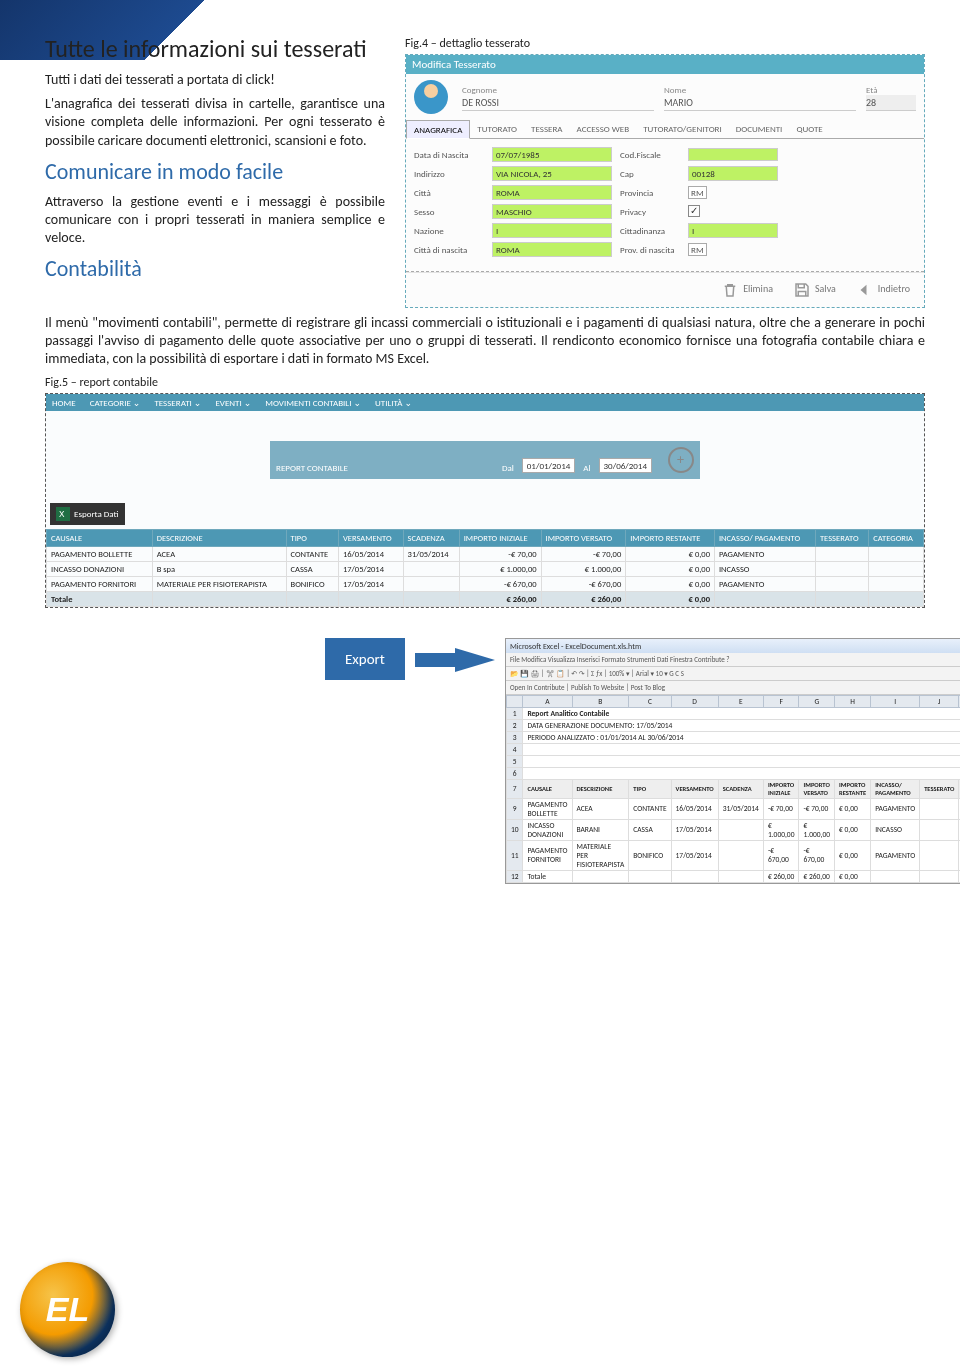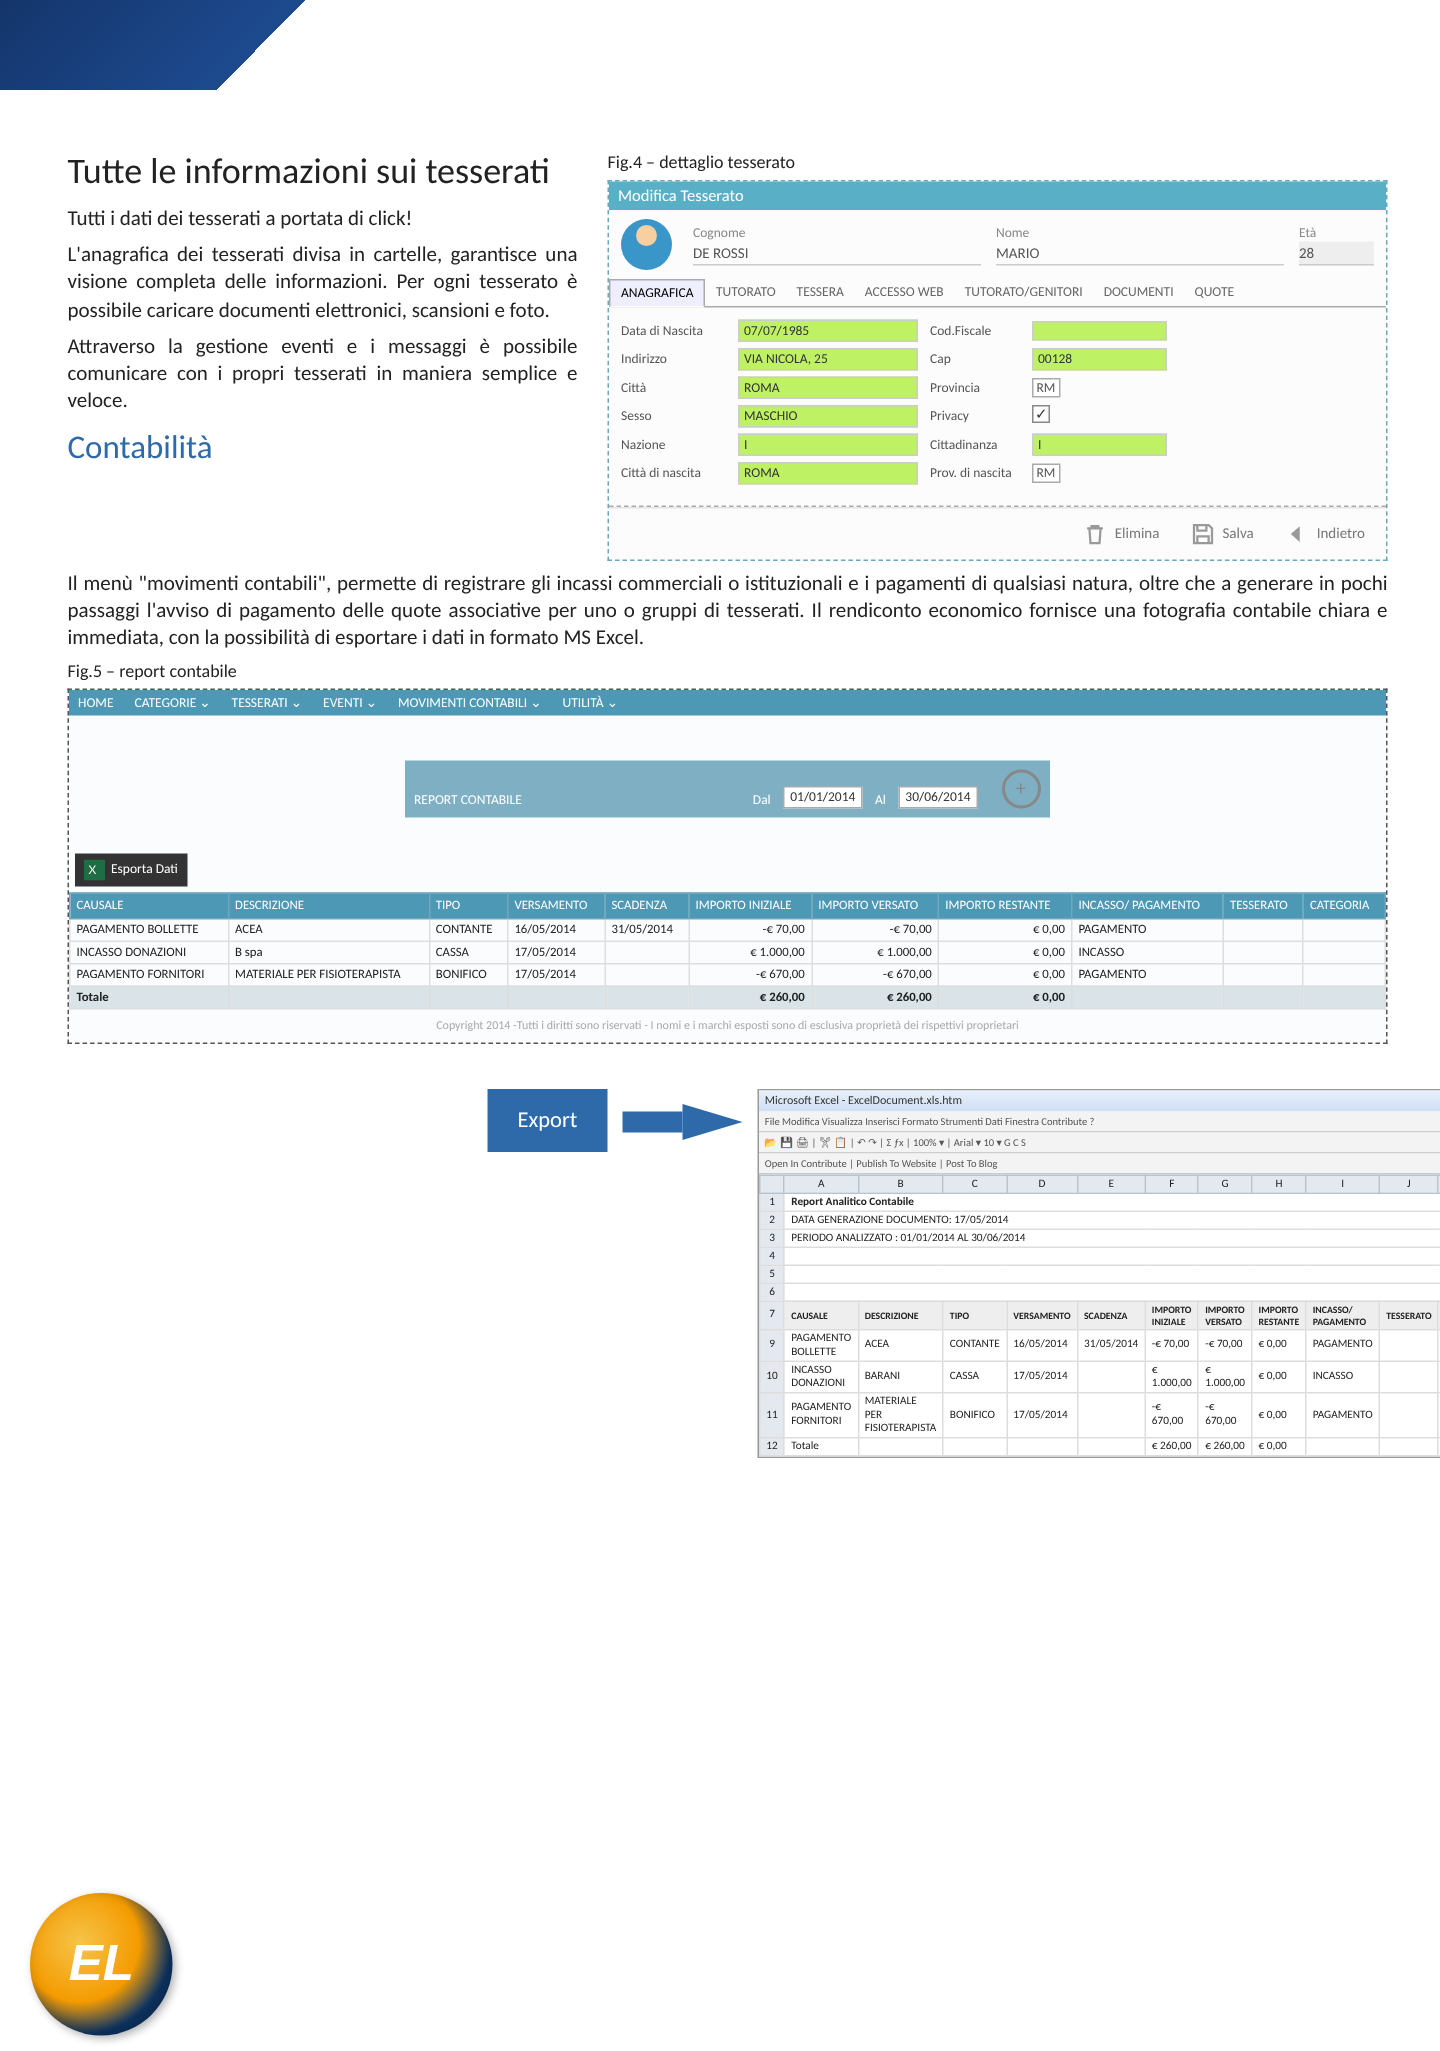--- a/index.html
+++ b/index.html
@@ -1,18 +1,18 @@
 <!DOCTYPE html>
 <html><head>
 <meta charset="utf-8">
 <style>
 *{box-sizing:border-box;margin:0;padding:0}
 body{font-family:Calibri,Arial,sans-serif;font-size:13px;color:#222;width:960px;height:1367px;position:relative;background:#fff}
 .top-swoosh{position:absolute;top:0;left:0;width:100%;height:60px;background:linear-gradient(135deg,#14356b 0%,#1d4a8f 20%,transparent 20%),linear-gradient(120deg,#f49b00 10%,transparent 10%);z-index:-1}
-.page{padding:100px 35px 0 45px}
+.page{padding:34px 35px 0 45px}
 .two-col{display:flex;gap:20px}
 .left-col{flex:0 0 340px}
 .right-col{flex:1}
 .h-big{font-size:24px;color:#222;font-weight:400;margin-bottom:8px}
 .h-blue{font-size:22px;color:#2e6aa9;font-weight:400;margin:8px 0}
 .para{font-size:14px;text-align:justify;margin:6px 0;line-height:1.3}
 .fig-label{font-size:12px;margin:2px 0 4px}
 .fig4-box{border:1px dashed #6ab;background:#fcfcfc;font-size:10px;color:#555}
 .fig4-title{background:#59b0c6;color:#fff;padding:3px 6px;font-size:11px}
 .fig4-person{display:flex;padding:6px 8px;gap:14px;align-items:center}
@@ -64,20 +64,21 @@
 <body>
 
 <div class="top-swoosh"></div>
 
 <div class="page">
   <div class="two-col">
     <div class="left-col">
       <div class="h-big">Tutte le informazioni sui tesserati</div>
       <p class="para">Tutti i dati dei tesserati a portata di click!</p>
       <p class="para">L'anagrafica dei tesserati divisa in cartelle, garantisce una visione completa delle informazioni. Per ogni tesserato è possibile caricare documenti elettronici, scansioni e foto.</p>
+      <div class="h-blue">Comunicare in modo facile</div>
       <p class="para">Attraverso la gestione eventi e i messaggi è possibile comunicare con i propri tesserati in maniera semplice e veloce.</p>
       <div class="h-blue">Contabilità</div>
     </div>
 
     <div class="right-col">
       <div class="fig-label">Fig.4 – dettaglio tesserato</div>
       <div class="fig4-box">
         <div class="fig4-title">Modifica Tesserato</div>
         <div class="fig4-person">
           <div class="avatar-icon"></div>
@@ -238,21 +239,20 @@
             <td></td>
             <td class="num">€ 260,00</td>
             <td class="num">€ 260,00</td>
             <td class="num">€ 0,00</td>
             <td></td>
             <td></td>
             <td></td>
           </tr>
         </tbody>
     </table>
-    <div class="copyright">Copyright 2014 -Tutti i diritti sono riservati - I nomi e i marchi esposti sono di esclusiva proprietà dei rispettivi proprietari</div>
   </div>
 
   <div class="export-section">
     <div>
       <div class="export-btn">Export</div>
     </div>
     <div style="display:flex;align-items:center;margin-top:10px">
       <span class="arrow-shaft"></span>
         <span class="arrow-r"></span>
     </div>

